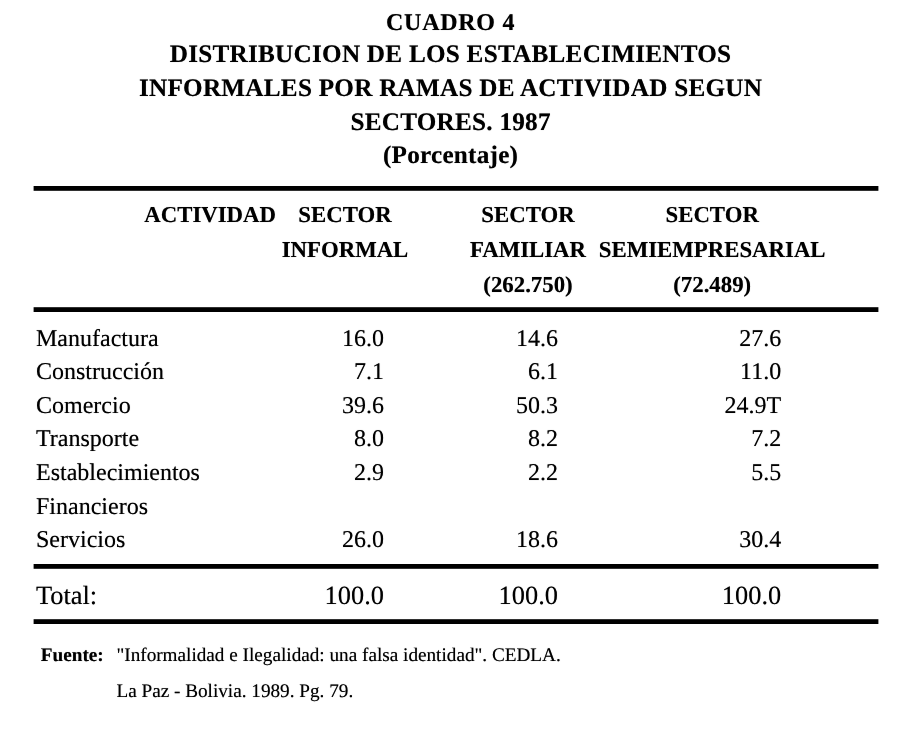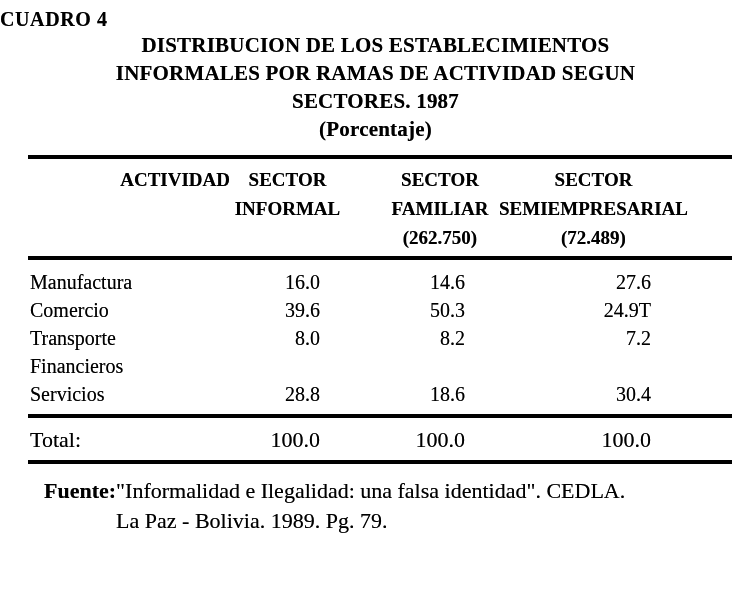--- a/index.html
+++ b/index.html
@@ -6,21 +6,21 @@
   body{
     width:751px;height:616px;background:#ffffff;
     font-family:"Liberation Serif","DejaVu Serif",serif;
     color:#000;
   }
   .page{
     position:relative;width:751px;height:616px;overflow:hidden;
     text-shadow:0 0 .6px rgba(0,0,0,.55);
   }
   .caption{
-    margin-top:7px;font-weight:700;
+    margin-top:7px;text-align:center;font-weight:700;
     font-size:20px;line-height:24px;letter-spacing:.6px;
   }
   .titleblock{
     text-align:center;font-weight:700;
     font-size:21px;line-height:28px;letter-spacing:.2px;
   }
   .tbl{margin:12px 0 0 28px;width:704px;}
   .rule{height:4px;background:#000;}
   .grid{display:grid;grid-template-columns:202px 115px 150px 237px;}
   .hdr{padding:6px 0 4px;}
@@ -31,22 +31,22 @@
   .hline{display:block;min-height:29px;}
   .tbody{padding:8px 0 6px;}
   .row{font-size:20px;line-height:28px;}
   .rlabel{text-align:left;padding-left:2px;}
   .num{text-align:right;font-variant-numeric:tabular-nums;}
   .n2{padding-right:25px;}
   .n3{padding-right:30px;}
   .n4{padding-right:81px;}
   .totalrow{padding:8px 0 6px;font-size:22px;line-height:28px;}
   .source{
-    margin:12px 0 0 44px;display:flex;align-items:flex-start;
-    font-size:22px;line-height:30px;
+    margin:12px 0 0 34px;display:flex;align-items:flex-start;
+    font-size:16px;line-height:30px;
   }
   .source .lbl{font-weight:700;flex:0 0 63px;}
   .source .txt{flex:1;}
 </style>
 </head>
 <body>
 
 <div class="page">
 
   <div class="caption">CUADRO 4</div>
@@ -85,40 +85,52 @@
     <div class="rule"></div>
 
     <div class="tbody">
       <div class="grid row">
         <div class="rlabel">Manufactura</div>
         <div class="num n2">16.0</div>
         <div class="num n3">14.6</div>
         <div class="num n4">27.6</div>
       </div>
       <div class="grid row">
+        <div class="rlabel">Construcción</div>
+        <div class="num n2">7.1</div>
+        <div class="num n3">6.1</div>
+        <div class="num n4">11.0</div>
+      </div>
+      <div class="grid row">
         <div class="rlabel">Comercio</div>
         <div class="num n2">39.6</div>
         <div class="num n3">50.3</div>
         <div class="num n4">24.9T</div>
       </div>
       <div class="grid row">
         <div class="rlabel">Transporte</div>
         <div class="num n2">8.0</div>
         <div class="num n3">8.2</div>
         <div class="num n4">7.2</div>
       </div>
       <div class="grid row">
+        <div class="rlabel">Establecimientos</div>
+        <div class="num n2">2.9</div>
+        <div class="num n3">2.2</div>
+        <div class="num n4">5.5</div>
+      </div>
+      <div class="grid row">
         <div class="rlabel">Financieros</div>
         <div class="num n2"></div>
         <div class="num n3"></div>
         <div class="num n4"></div>
       </div>
       <div class="grid row">
         <div class="rlabel">Servicios</div>
-        <div class="num n2">28.8</div>
+        <div class="num n2">26.0</div>
         <div class="num n3">18.6</div>
         <div class="num n4">30.4</div>
       </div>
     </div>
 
     <div class="rule"></div>
 
     <div class="grid totalrow">
       <div class="rlabel">Total:</div>
       <div class="num n2">100.0</div>

